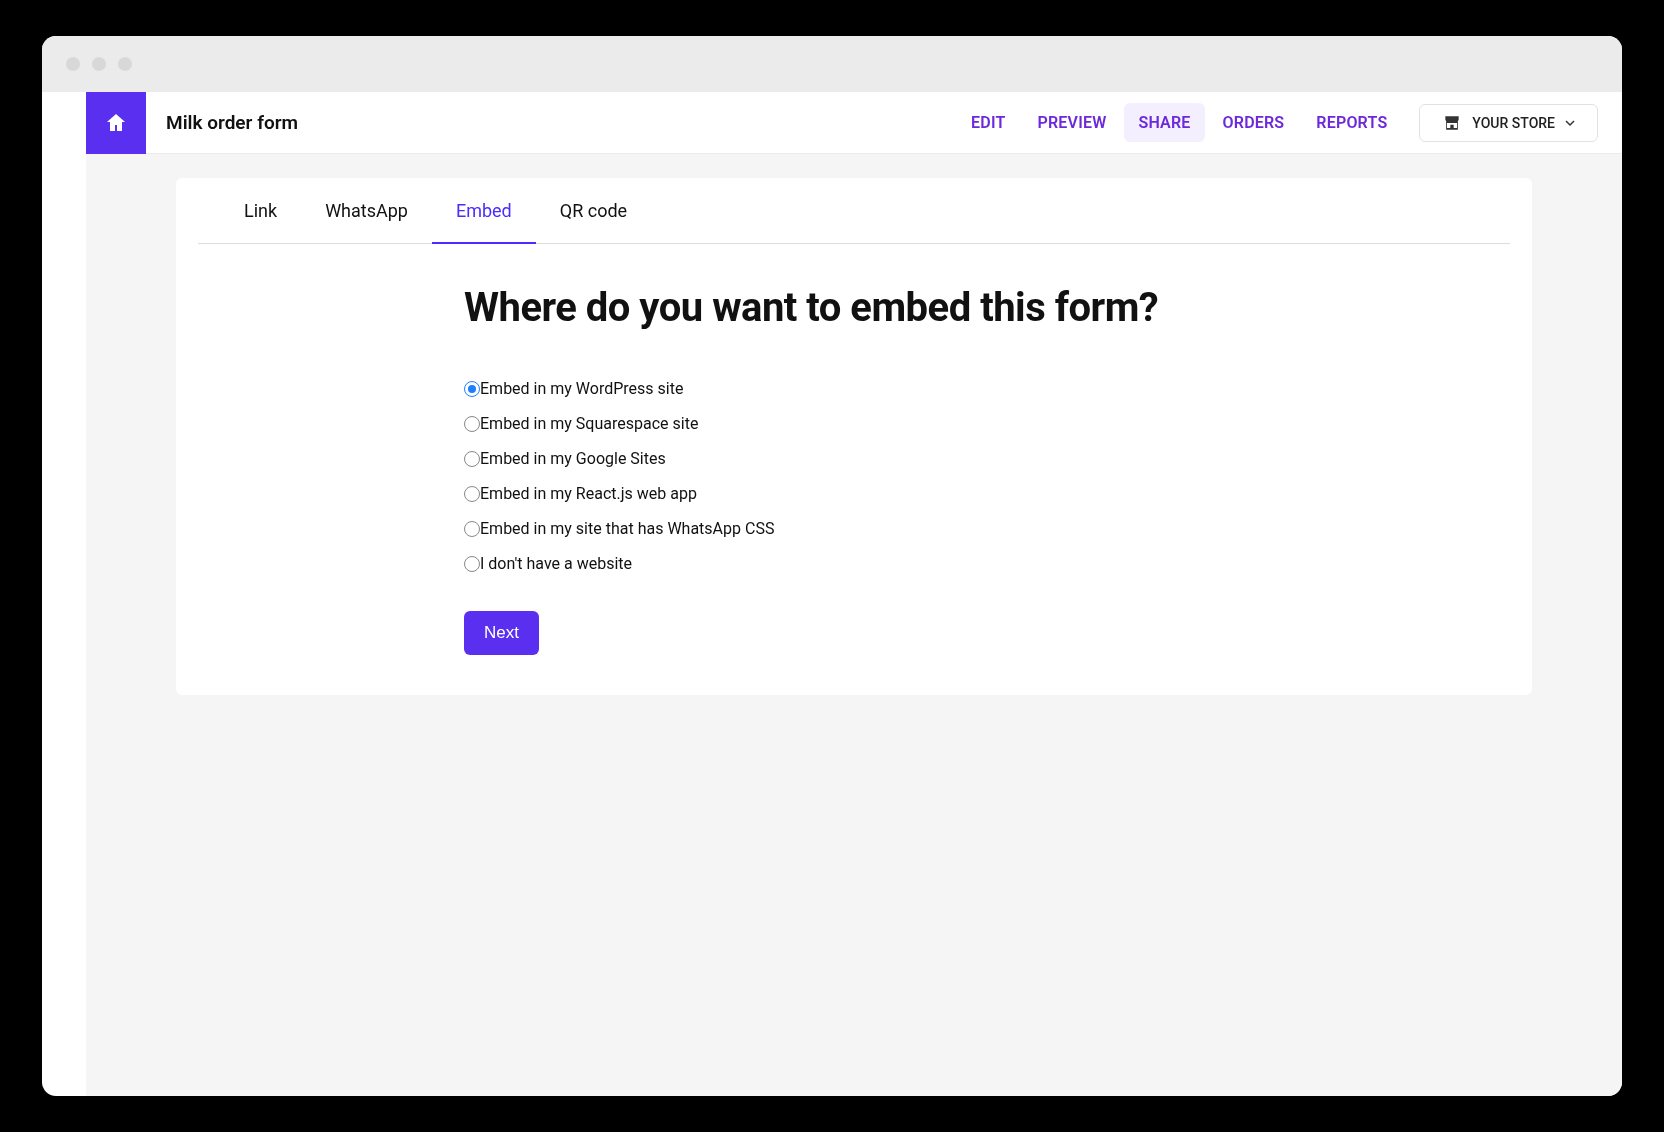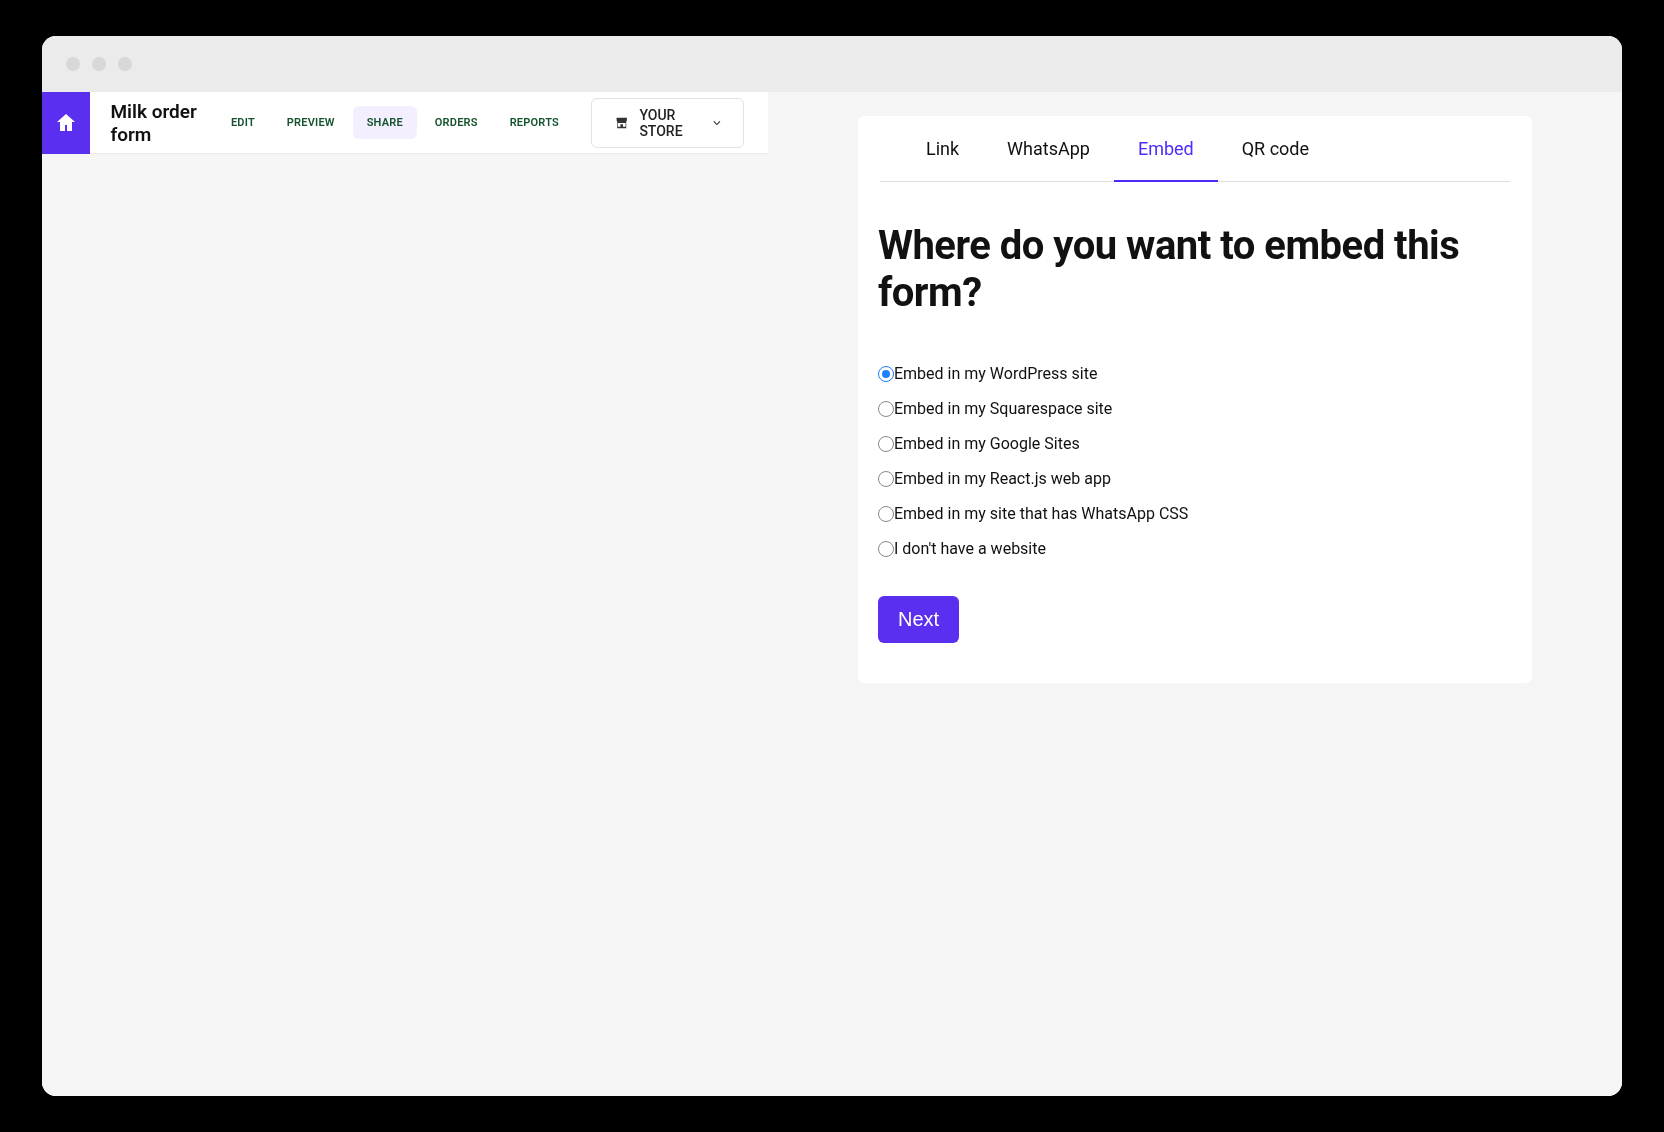--- a/index.html
+++ b/index.html
@@ -31,22 +31,23 @@
     gap: 12px;
     flex-shrink: 0;
   }
   .dot {
     width: 14px; height: 14px; border-radius: 50%;
     background: #d8d8d8;
   }
   .app-body {
     flex: 1;
     display: flex;
-    flex-direction: row;
+    flex-direction: column;
     background: #f5f5f5;
+    margin-left: 44px;
   }
   .topbar {
     height: 62px;
     background: #fff;
     border-bottom: 1px solid #ececec;
     display: flex;
     align-items: center;
     padding-right: 24px;
   }
   .home-btn {
@@ -58,23 +59,23 @@
   .home-btn svg { fill: #fff; }
   .page-title {
     font-size: 19px;
     font-weight: 600;
     color: #111;
     margin-left: 20px;
   }
   .spacer { flex: 1; }
   .nav-links { display: flex; align-items: center; gap: 4px; }
   .nav-link {
-    font-size: 11px;
+    font-size: 16px;
     font-weight: 600;
-    color: #14532d;
+    color: #6d28d9;
     padding: 10px 14px;
     border-radius: 6px;
     cursor: pointer;
     letter-spacing: .2px;
   }
   .nav-link.active {
     background: #f3efff;
   }
   .store-btn {
     display: flex; align-items: center; gap: 10px;
@@ -158,21 +159,21 @@
     font-size: 16px;
     color: #111;
   }
   .next-btn {
     margin-top: 22px;
     background: #5b2fef;
     color: #fff;
     border: none;
     border-radius: 6px;
     padding: 12px 20px;
-    font-size: 20px;
+    font-size: 17px;
     font-weight: 500;
     cursor: pointer;
   }
   .chev { width:10px; height:10px; }
 </style>
 </head>
 <body>
 
 <div class="frame-wrapper">
   <div class="titlebar">

